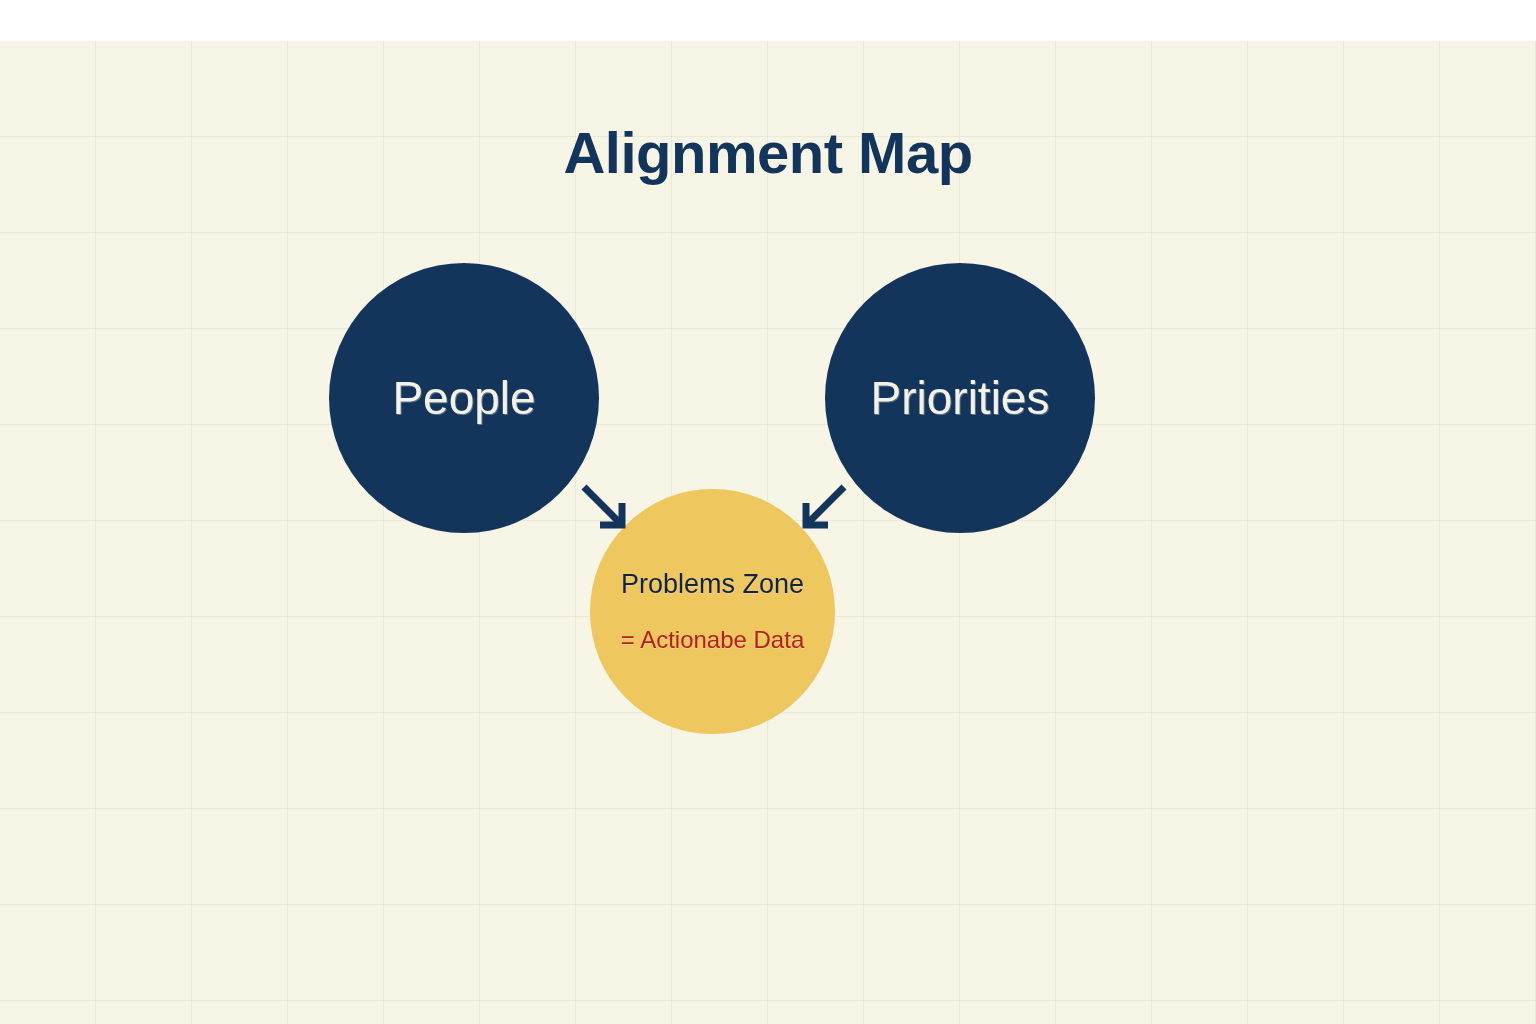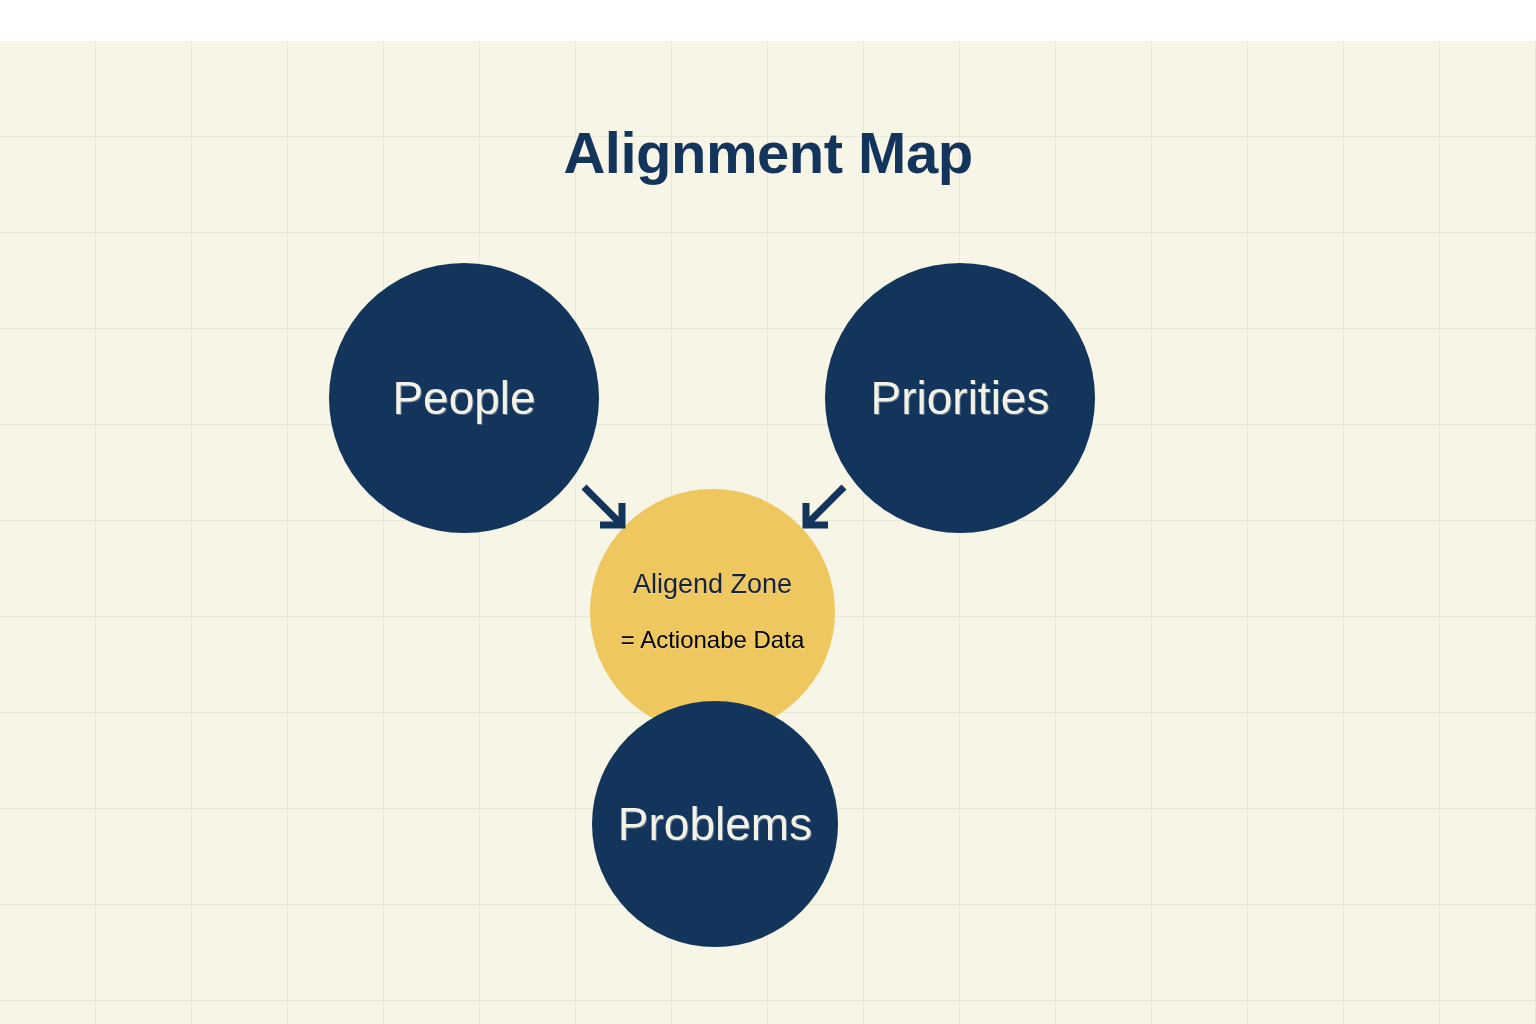--- a/index.html
+++ b/index.html
@@ -105,21 +105,21 @@
   #node-center .center-line-1 {
     color: #14223f;
     font-size: 27px;
     font-weight: 500;
     white-space: nowrap;
     margin-bottom: 26px;
     text-shadow: 0 1px 0 rgba(255,255,255,0.25);
   }
 
   #node-center .center-line-2 {
-    color: #000000;
+    color: #b91c1c;
     font-size: 24px;
     font-weight: 500;
     white-space: nowrap;
     text-shadow: 0 1px 0 rgba(255,255,255,0.25);
     text-align: center;
   }
 
   .arrow {
     position: absolute;
     z-index: 6;
@@ -159,27 +159,24 @@
 
   <div class="node node-dark" id="node-people">
     <span class="node-label">People</span>
   </div>
 
   <div class="node node-dark" id="node-priorities">
     <span class="node-label">Priorities</span>
   </div>
 
   <div class="node" id="node-center">
-    <span class="center-line-1">Aligend Zone</span>
+    <span class="center-line-1">Problems Zone</span>
     <span class="center-line-2">= Actionabe Data</span>
   </div>
 
-  <div class="node node-dark" id="node-problems">
-    <span class="node-label">Problems</span>
-  </div>
 
   <svg class="arrow" id="arrow-people-to-center" viewBox="0 0 56 56">
     <g stroke="#13355c" stroke-width="7" fill="none" stroke-linecap="butt">
       <line x1="6" y1="6" x2="44" y2="44"></line>
       <polyline points="44,22 44,44 22,44"></polyline>
     </g>
   </svg>
 
   <svg class="arrow" id="arrow-priorities-to-center" viewBox="0 0 56 56">
     <g stroke="#13355c" stroke-width="7" fill="none" stroke-linecap="butt">

